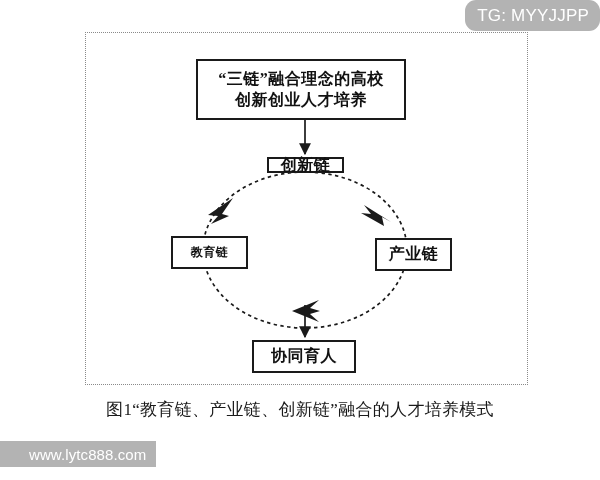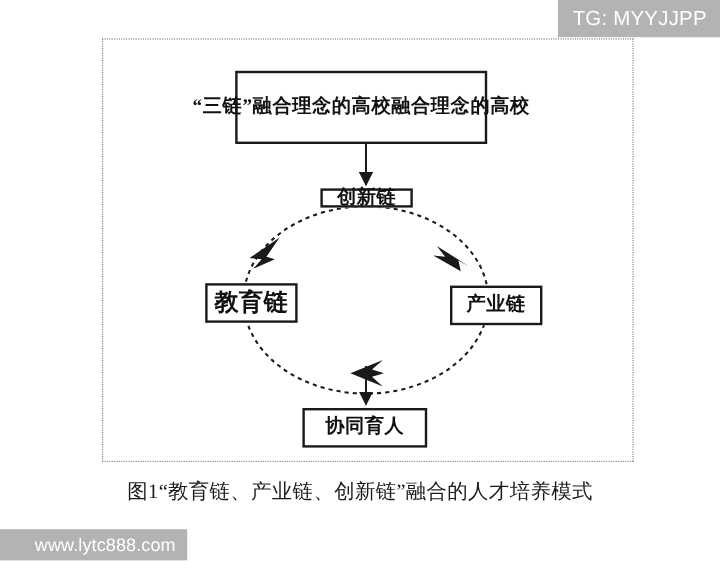--- a/index.html
+++ b/index.html
@@ -26,20 +26,21 @@
     align-items: center;
     box-sizing: border-box;
   }
   #wm-top {
     top: 0;
     right: 0;
     height: 31px;
     padding: 0 11px 0 12px;
     font-size: 17px;
     letter-spacing: 0.2px;
+    border-radius: 11px;
   }
   #wm-bottom {
     left: 0;
     bottom: 13px;
     height: 26px;
     padding: 0 10px 0 29px;
     font-size: 15px;
     letter-spacing: 0.1px;
   }
 
@@ -64,21 +65,21 @@
     pointer-events: none;
   }
 
   
   .node {
     position: absolute;
     border: 2px solid #1a1a1a;
     background: #ffffff;
     box-sizing: border-box;
     display: flex;
-    flex-direction: row;
+    flex-direction: column;
     align-items: center;
     justify-content: center;
     color: #111111;
     font-weight: 700;
     line-height: 1.28;
     white-space: nowrap;
     z-index: 3;
   }
   #node-top {
     left: 196px;
@@ -94,21 +95,21 @@
     width: 77px;
     height: 16px;
     font-size: 16px;
     letter-spacing: 0.5px;
   }
   #node-education {
     left: 171px;
     top: 236px;
     width: 77px;
     height: 33px;
-    font-size: 20px;
+    font-size: 12px;
     letter-spacing: 0.5px;
   }
   #node-industry {
     left: 375px;
     top: 238px;
     width: 77px;
     height: 33px;
     font-size: 16px;
     letter-spacing: 0.5px;
   }
@@ -162,21 +163,21 @@
     <path d="M 292 311 L 319 300 L 310 308 L 320 311 L 310 314 L 319 322 Z" fill="#1a1a1a"></path>
   </g>
 
   <line x1="305" y1="120" x2="305" y2="154" stroke="#1a1a1a" stroke-width="1.7" marker-end="url(#solid-arrow)"></line>
 
   <line x1="305" y1="305" x2="305" y2="337" stroke="#1a1a1a" stroke-width="1.7" marker-end="url(#solid-arrow)"></line>
 </svg>
 
 <div class="node" id="node-top">
   <span>“三链”融合理念的高校</span>
-  <span>融合理念的高校</span>
+  <span>创新创业人才培养</span>
 </div>
 
 <div class="node" id="node-innovation">
   <span>创新链</span>
 </div>
 
 <div class="node" id="node-education">
   <span>教育链</span>
 </div>
 

